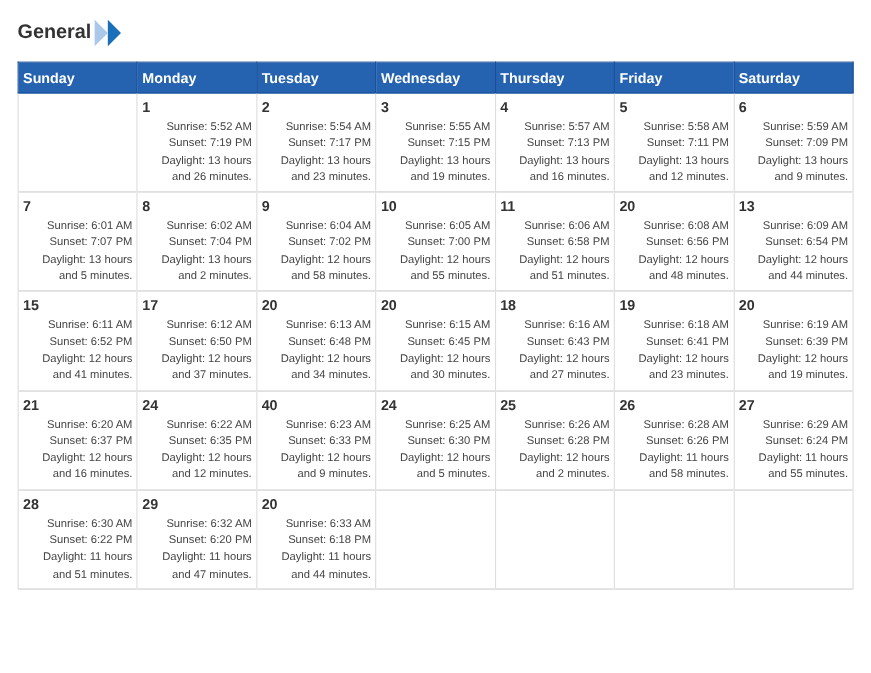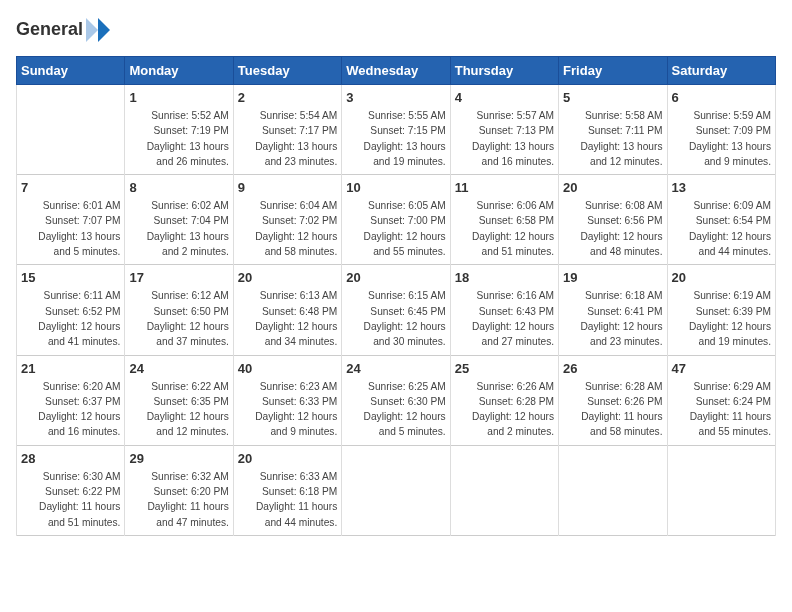--- a/index.html
+++ b/index.html
@@ -228,21 +228,21 @@
           </td>
           <td>
             <span class="day-num">25</span>
             <div class="day-info">Sunrise: 6:26 AM<br>Sunset: 6:28 PM<br>Daylight: 12 hours<br>and 2 minutes.</div>
           </td>
           <td>
             <span class="day-num">26</span>
             <div class="day-info">Sunrise: 6:28 AM<br>Sunset: 6:26 PM<br>Daylight: 11 hours<br>and 58 minutes.</div>
           </td>
           <td>
-            <span class="day-num">47</span>
+            <span class="day-num">27</span>
             <div class="day-info">Sunrise: 6:29 AM<br>Sunset: 6:24 PM<br>Daylight: 11 hours<br>and 55 minutes.</div>
           </td>
         </tr>
         <tr>
           <td>
             <span class="day-num">28</span>
             <div class="day-info">Sunrise: 6:30 AM<br>Sunset: 6:22 PM<br>Daylight: 11 hours<br>and 51 minutes.</div>
           </td>
           <td>
             <span class="day-num">29</span>

